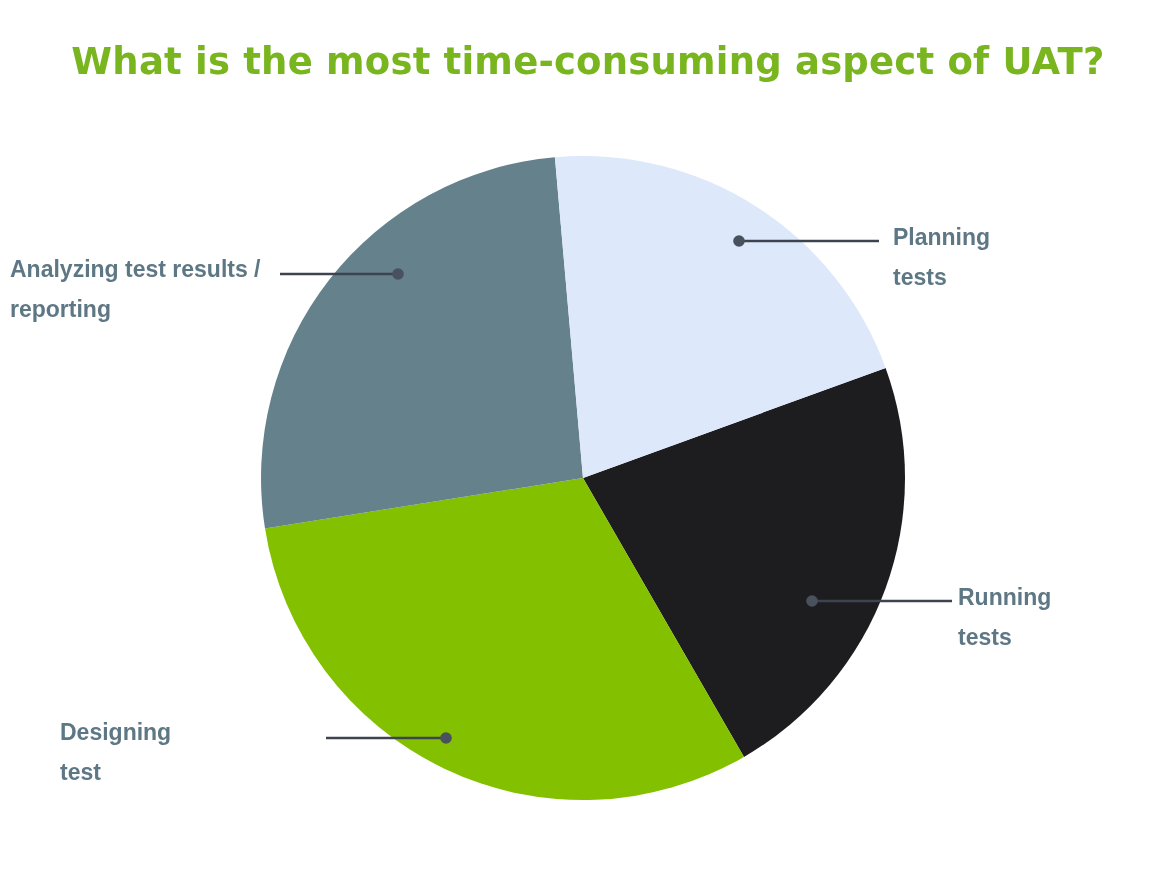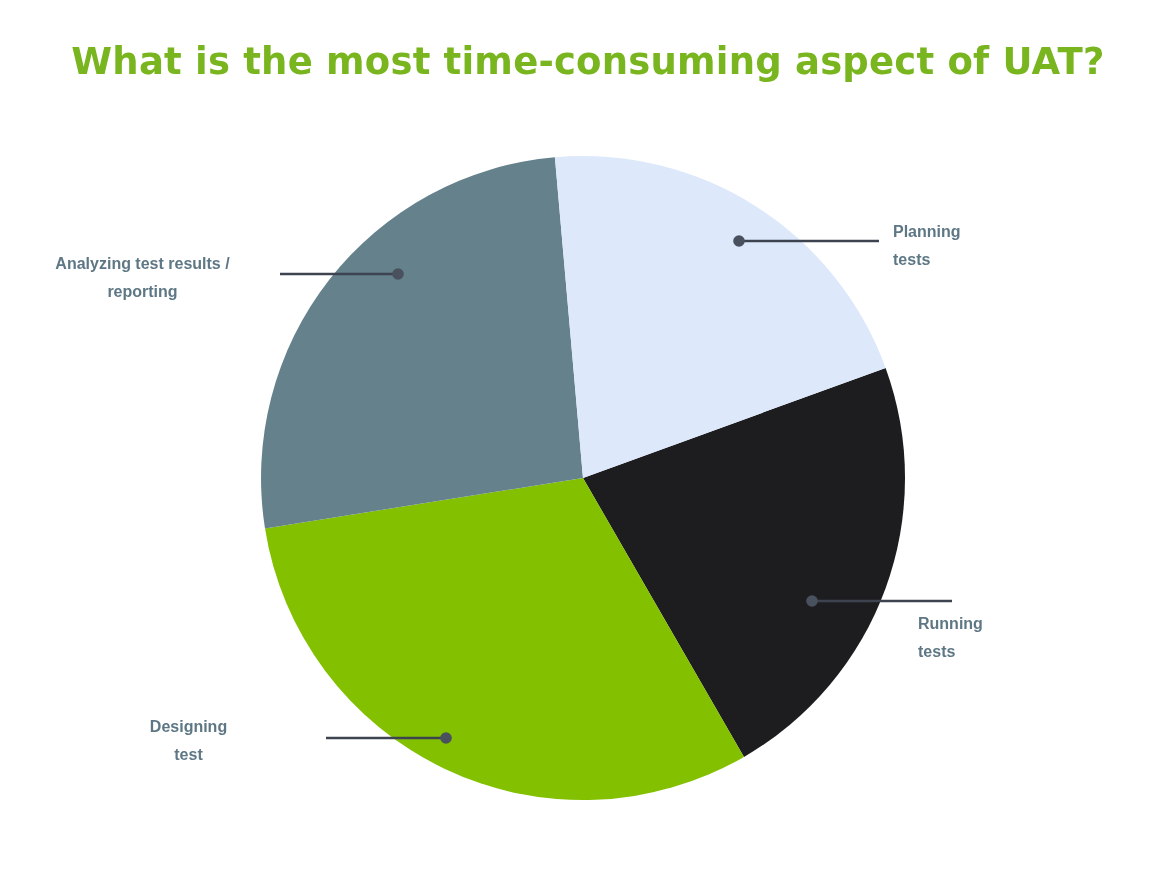--- a/index.html
+++ b/index.html
@@ -36,32 +36,32 @@
   .pie-svg {
     position: absolute;
     left: 0;
     top: 0;
     width: 1176px;
     height: 892px;
     display: block;
   }
   .slice-label {
     position: absolute;
-    font-size: 16px;
+    font-size: 23px;
     font-weight: 700;
     line-height: 1.72;
     color: #5e7785;
     font-family: "Liberation Sans", sans-serif;
     white-space: pre-line;
   }
   .label-right { text-align: left; }
-  .label-left  { text-align: center; }
+  .label-left  { text-align: left; }
 
   #label-planning  { left: 893px; top: 218px; width: 180px; }
-  #label-running   { left: 918px; top: 578px; width: 190px; margin-top: 32px; }
+  #label-running   { left: 958px; top: 578px; width: 190px; }
   #label-designing { left: 60px;  top: 713px; width: 257px; }
   #label-analyzing { left: 10px;  top: 250px; width: 265px; }
 </style>
 </head>
 <body>
 
 <div id="chart-root">
 
   <div class="chart-title">What is the most time-consuming aspect of UAT?</div>
 

